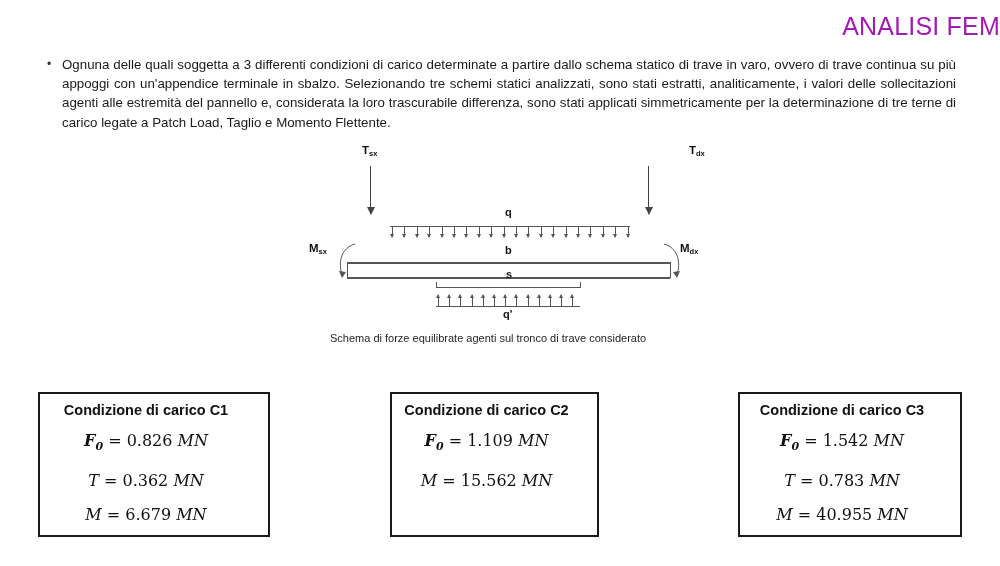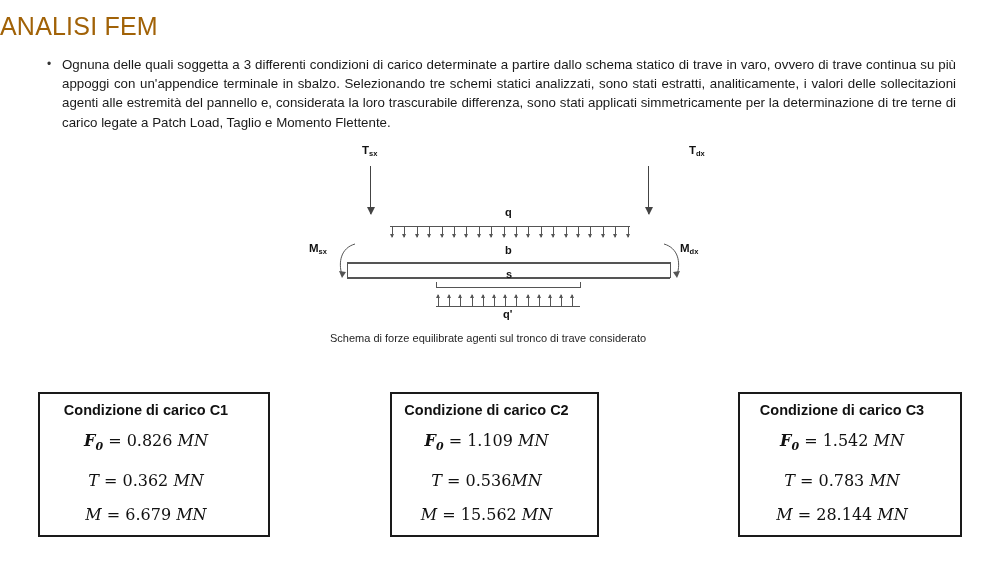--- a/index.html
+++ b/index.html
@@ -9,24 +9,24 @@
   body {
     width: 1000px;
     height: 566px;
     background: #ffffff;
     font-family: "Liberation Sans", sans-serif;
     color: #1a1a1a;
     overflow: hidden;
     position: relative;
   }
   .slide-title {
-    text-align: left;
+    text-align: right;
     font-size: 25px;
     font-weight: 400;
-    color: #a16207;
+    color: #a21caf;
     margin: 12px 0 0 0;
     letter-spacing: 0.2px;
   }
   .bullet-block {
     display: flex;
     margin: 14px 30px 0 36px;
   }
   .bullet-mark {
     width: 26px;
     flex: 0 0 26px;
@@ -288,37 +288,34 @@
   </div>
 
   <div class="cond-box" style="left:390px; width:209px;">
     <div class="cond-title">Condizione di carico C2</div>
     <div class="eq">
       <span class="b"><span>F</span><span class="sub0">0</span></span>
       <span class="num"> = </span><span class="num">1.109</span>
       <span class="unit"> <span>MN</span></span>
     </div>
     <div class="eq">
-      <span>T</span><span class="num"> = </span><span class="num">0.536</span><span class="unit">MN</span>
-    </div>
-    <div class="eq">
       <span>M</span><span class="num"> = </span><span class="num">15.562</span>
       <span class="unit"> <span>MN</span></span>
     </div>
   </div>
 
   <div class="cond-box" style="left:738px; width:224px;">
     <div class="cond-title">Condizione di carico C3</div>
     <div class="eq">
       <span class="b"><span>F</span><span class="sub0">0</span></span>
       <span class="num"> = </span><span class="num">1.542</span>
       <span class="unit"> <span>MN</span></span>
     </div>
     <div class="eq">
       <span>T</span><span class="num"> = </span><span class="num">0.783</span>
       <span class="unit"> <span>MN</span></span>
     </div>
     <div class="eq">
-      <span>M</span><span class="num"> = </span><span class="num">28.144</span>
+      <span>M</span><span class="num"> = </span><span class="num">40.955</span>
       <span class="unit"> <span>MN</span></span>
     </div>
   </div>
 </div>
 
 </body></html>

